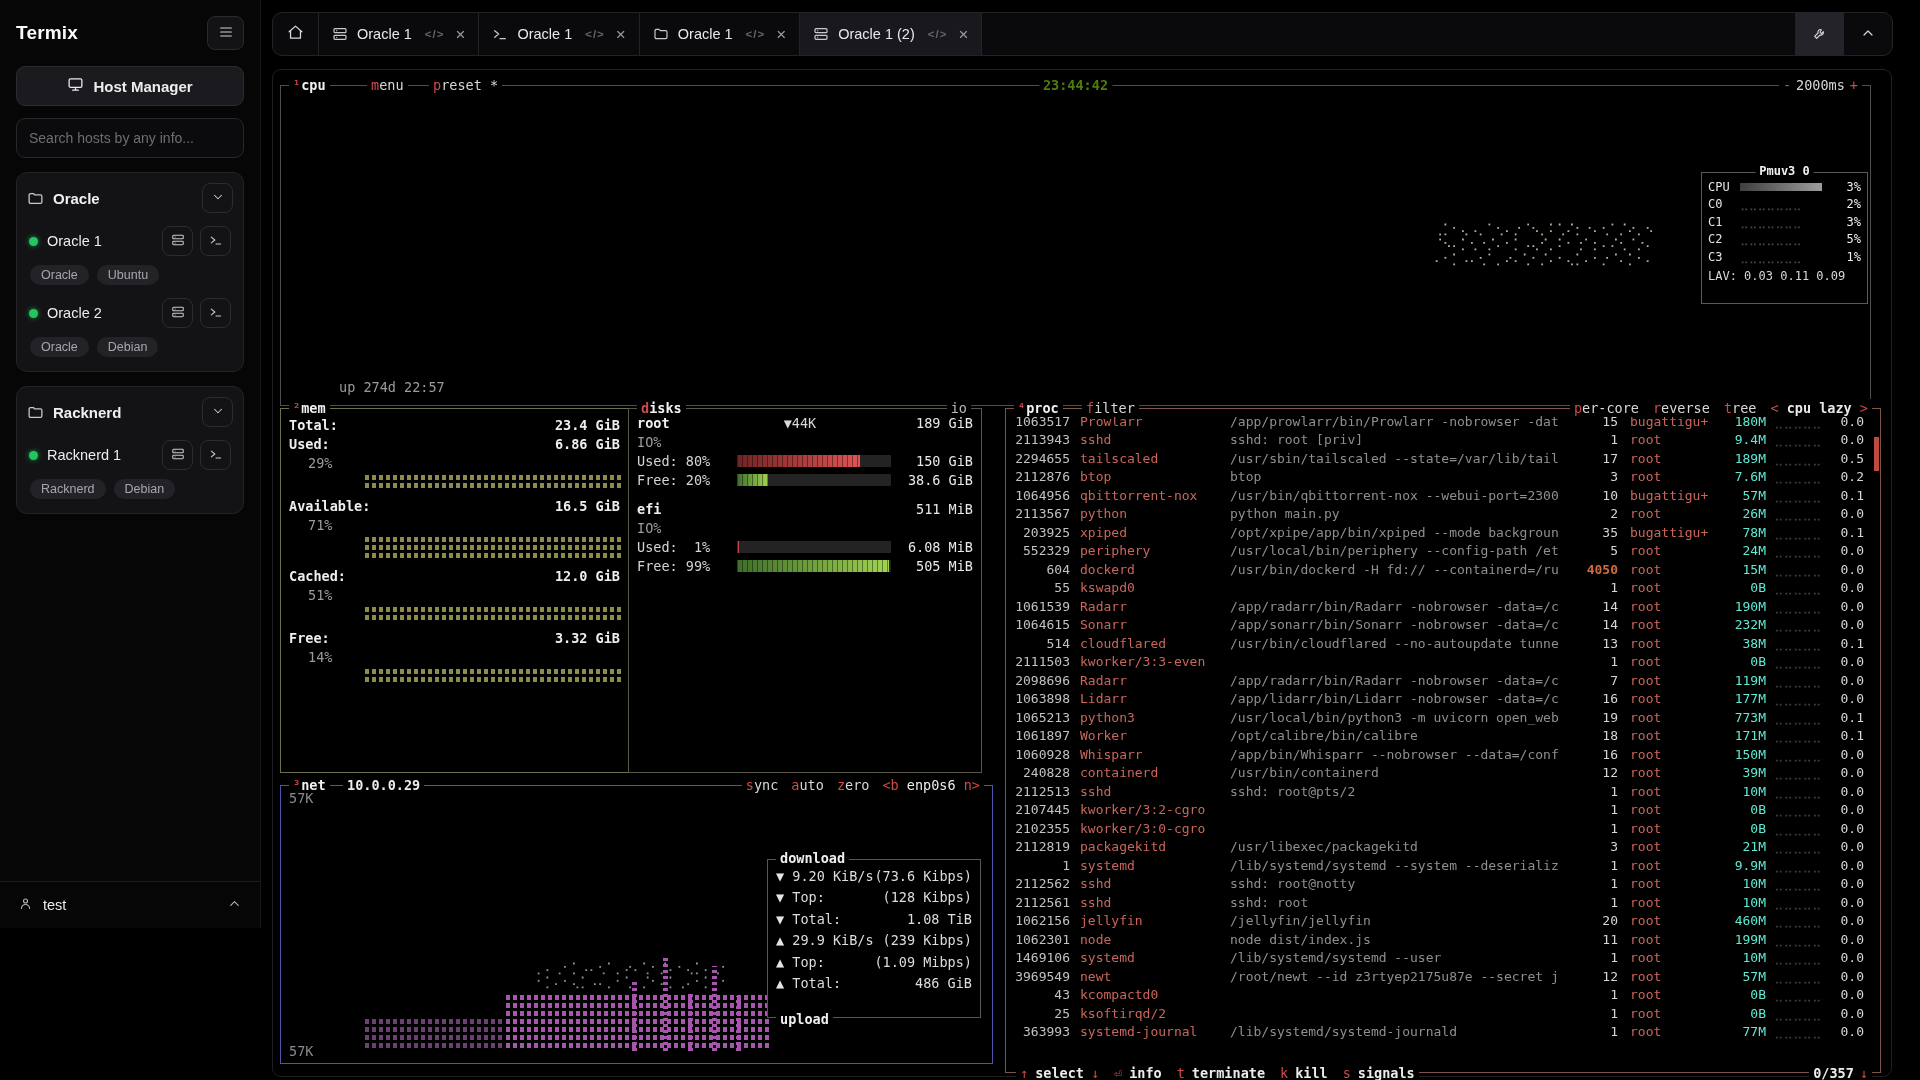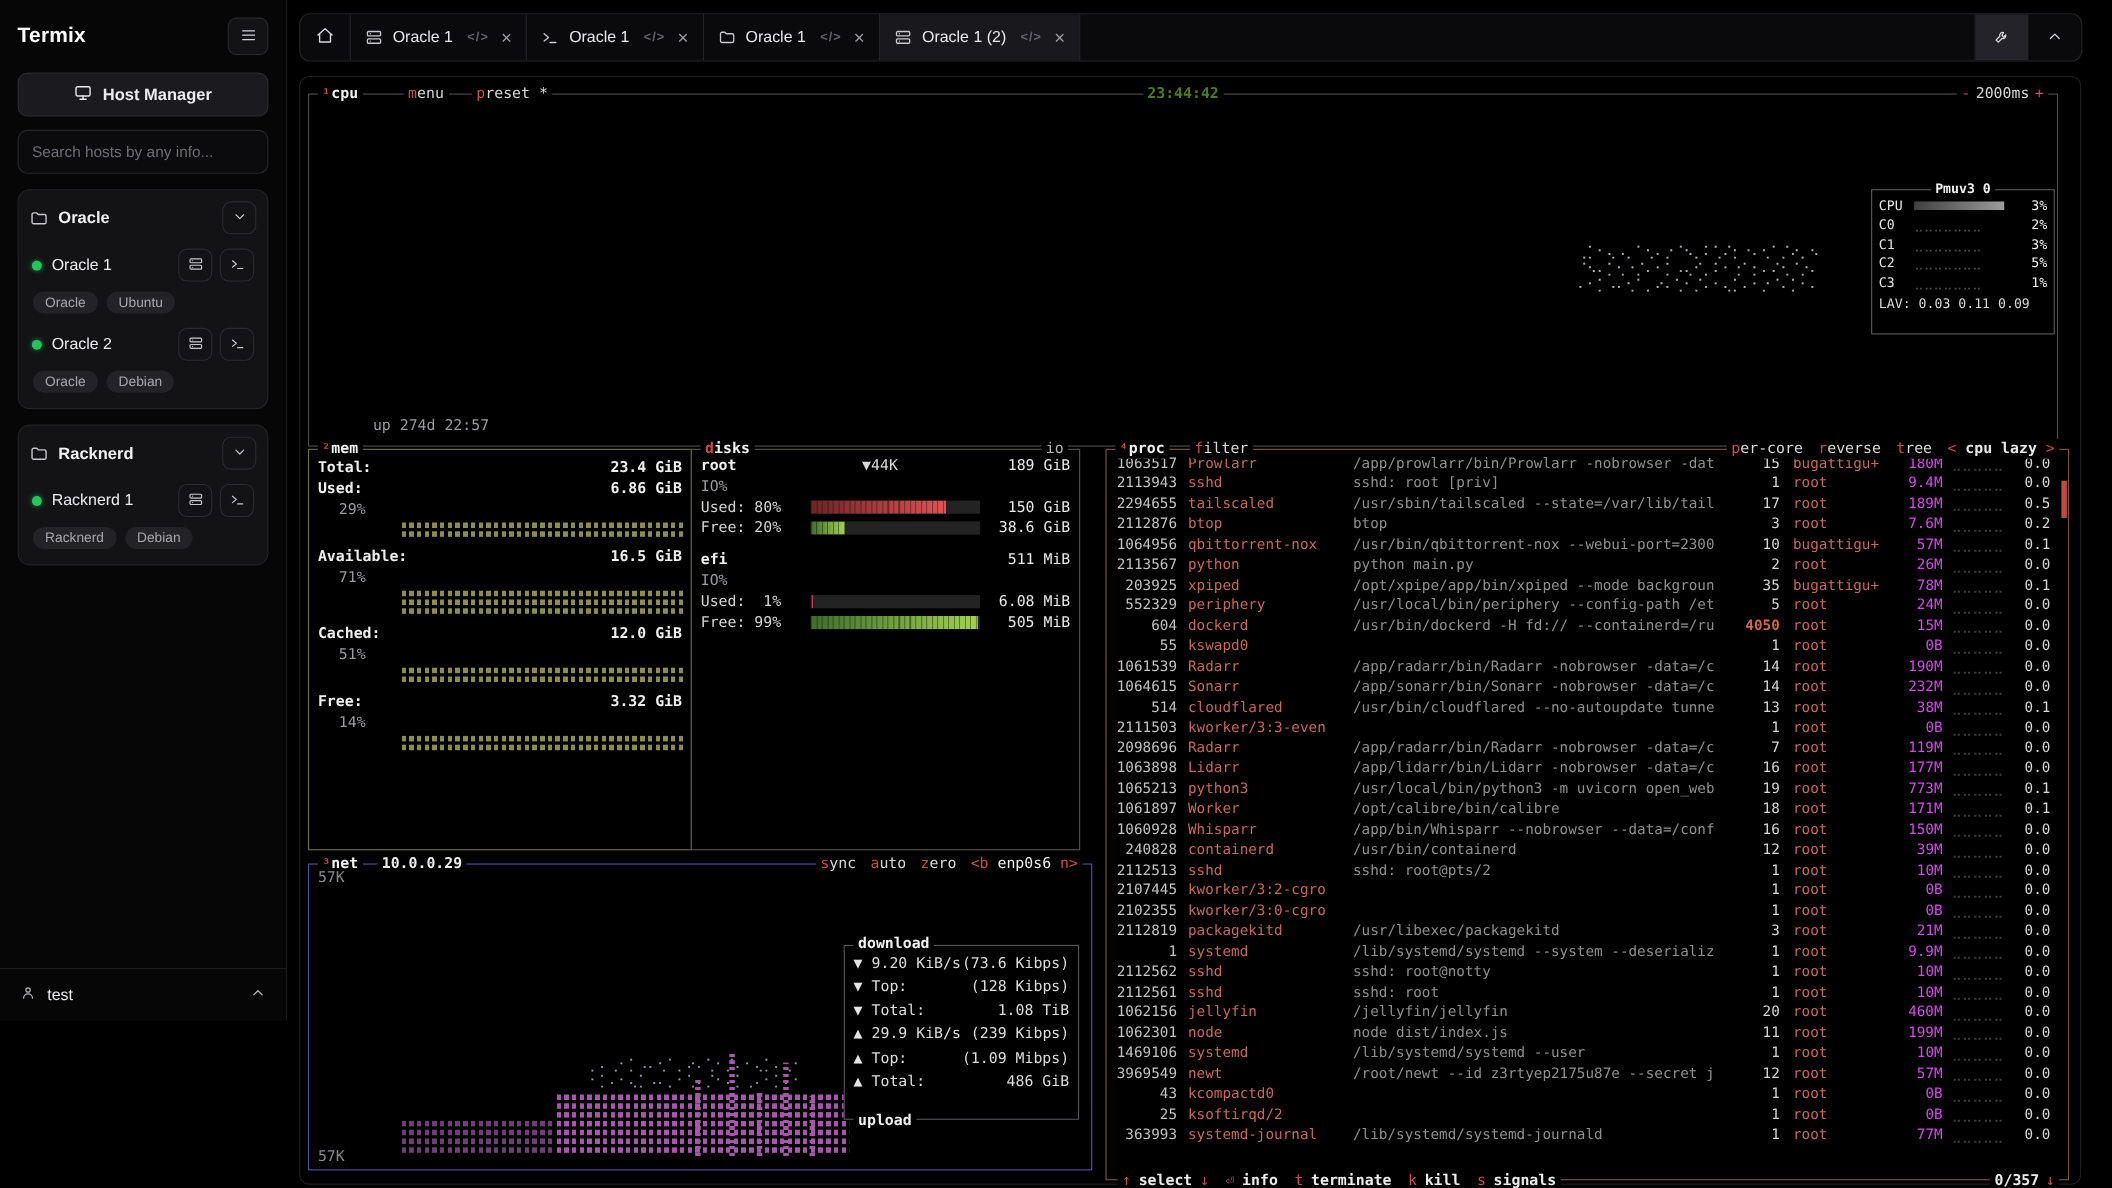--- a/index.html
+++ b/index.html
@@ -139,21 +139,21 @@
   .proc-body { padding-top:3px; }
   .prow { display:grid; grid-template-columns:62px 150px 338px 60px 92px 56px 58px 46px;
           height:18.5px; align-items:center; font-size:13px; padding:0 2px; }
   .phead span { color:#f4f4f4 !important; font-weight:bold; }
   .c-pid { text-align:right; color:#c2c2c2; }
   .c-prog { padding-left:10px; color:#c9665b; overflow:hidden; white-space:nowrap; }
   .c-cmd { padding-left:10px; color:#8f8f8f; overflow:hidden; white-space:nowrap; }
   .c-thr { text-align:right; color:#d6d6d6; }
   .c-thr.hl { color:#d06a3c; font-weight:bold; }
   .c-usr { padding-left:12px; color:#c9665b; overflow:hidden; white-space:nowrap; }
-  .c-mem { text-align:right; color:#d946ef; }
+  .c-mem { text-align:right; color:#5eead4; }
   .c-dots { padding-left:8px; color:#3c3c3c; overflow:hidden; }
   .c-cpu { text-align:right; color:#d6d6d6; padding-right:6px; }
   #proc-rows { overflow:hidden; height:631px; }
   .pscroll { position:absolute; right:1px; top:28px; width:5px; height:34px; background:#bf4a42; }
   .proc-opts { display:flex; gap:14px; }
   .opt { color:#d8d8d8; }
   .modetxt { font-weight:bold; color:#e8e8e8; }
   .pfoot { display:flex; gap:7px; }
   .fw { color:#ececec; font-weight:bold; }
 </style>

